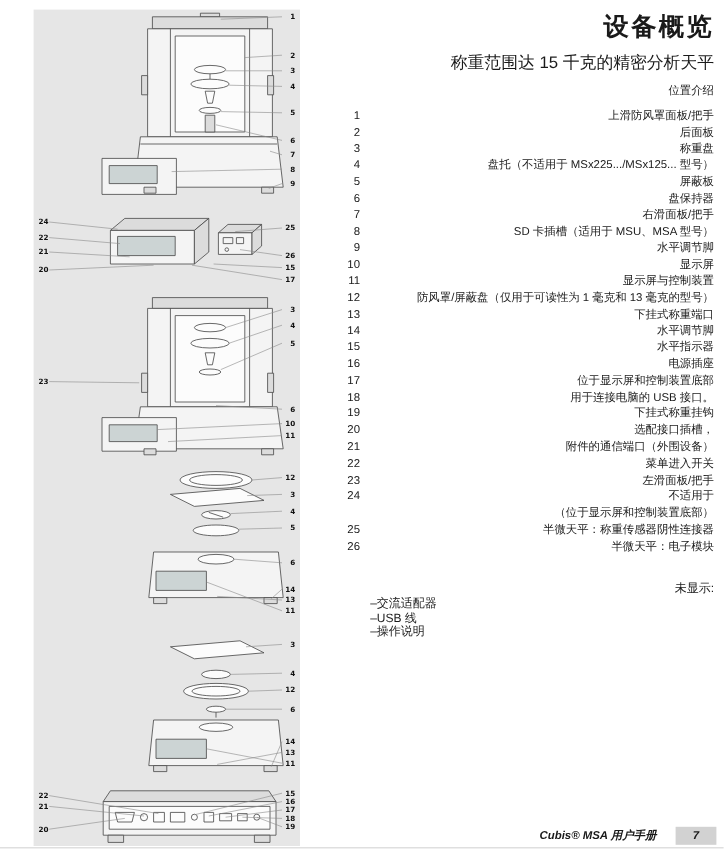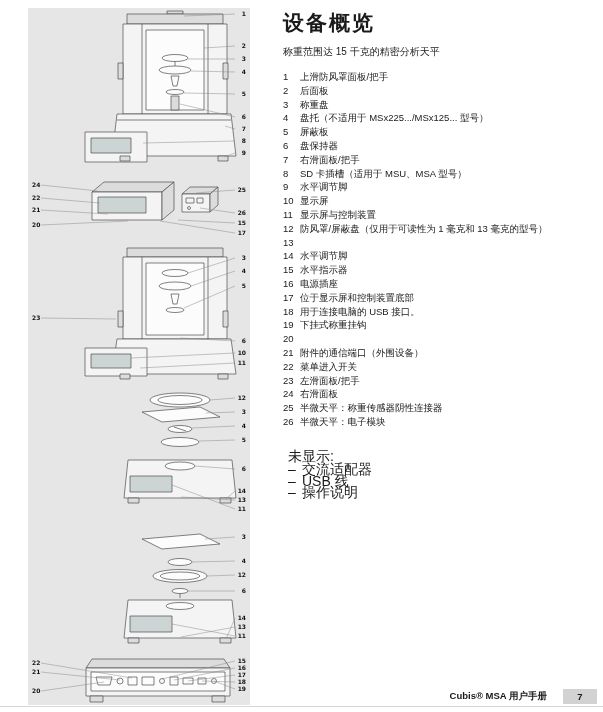--- a/index.html
+++ b/index.html
@@ -1,53 +1,53 @@
 <!DOCTYPE html>
 <html><head>
 <meta charset="utf-8">
 <style>
   * { margin:0; padding:0; box-sizing:border-box; }
   html,body { width:603px; height:712px; }
   body {
     position:relative; overflow:hidden; background:#ffffff;
     font-family:"Liberation Sans","DejaVu Sans",sans-serif; color:#1a1a1a;
   }
-  .page { position:absolute; inset:0; }
+  .page { position:absolute; inset:0;text-align:right; }
 
   
   .figure-panel {
     position:absolute; left:28px; top:8px; width:222px; height:697px;
     background:#e6e6e6;
   }
   svg .st { fill:none; stroke:#4c4c4c; stroke-width:.7; stroke-linejoin:round; }
   svg .fl { fill:#f4f4f4; stroke:#4c4c4c; stroke-width:.7; stroke-linejoin:round; }
   svg .fm { fill:#dcdcdc; stroke:#4c4c4c; stroke-width:.7; stroke-linejoin:round; }
   svg .fw { fill:#fcfcfc; stroke:#4c4c4c; stroke-width:.7; stroke-linejoin:round; }
   svg .fs { fill:#ccd4d4; stroke:#4c4c4c; stroke-width:.7; stroke-linejoin:round; }
   svg text.callout { font-family:"DejaVu Sans",sans-serif; font-size:6px; font-weight:bold; fill:#111; }
   svg line.leader { stroke:#8a8a8a; stroke-width:.5; }
 
   
   .content { position:absolute; left:283px; top:10px; width:312px; }
   .title { font-size:21px; font-weight:bold; letter-spacing:2px; line-height:26px; margin-bottom:10px; }
-  .subtitle { font-size:10px; line-height:12px; margin-bottom:12px; }
+  .subtitle { font-size:14px; line-height:12px; margin-bottom:12px; }
   .section-label { font-size:9.5px; line-height:12px; margin-bottom:8px; }
   .parts { font-size:9.5px; }
   .part-row { display:flex; line-height:13.8px; }
   .part-num { flex:none; width:17px; }
   .part-text { flex:1; }
-  .not-shown { margin-top:22px; margin-left:5px; font-size:14px; line-height:11.5px; }
+  .not-shown { margin-top:22px; margin-left:17px; font-size:10px; line-height:11.5px; }
   .not-shown-label-row { margin-bottom:2px; }
   .ns-row { display:flex; }
   .ns-dash { flex:none; width:14px; }
 
   
   .footer {
     position:absolute; right:6px; bottom:8px;
-    display:flex; align-items:center; font-size:9.5px; font-weight:bold;
+    display:flex; align-items:center; font-size:9.5px; font-weight:bold;font-style:italic;
   }
   .footer .product { margin-right:16px; }
   .pagenum-box {
     width:34px; height:15px; background:#d2d2d2;
     display:flex; align-items:center; justify-content:center; font-weight:bold;
   }
   .bottom-rule { position:absolute; left:0; right:0; bottom:5px; border-top:1px solid #d8d8d8; }
 </style>
 </head>
 <body>
@@ -250,20 +250,21 @@
         <line class="leader" x1="207" y1="674" x2="174" y2="673"></line>
         <text class="callout" x="218" y="676" text-anchor="end">18</text>
         <line class="leader" x1="207" y1="681" x2="186" y2="673"></line>
         <text class="callout" x="218" y="683" text-anchor="end">19</text>
       </svg>
   </div>
 
   <div class="content">
     <h1 class="title">设备概览</h1>
     <p class="subtitle">称重范围达 15 千克的精密分析天平</p>
+    <p class="section-label">位置介绍</p>
 
     <div class="parts" id="parts-list">
         <div class="part-row">
           <span class="part-num">1</span>
           <span class="part-text">
             <div>上滑防风罩面板/把手</div>
           </span>
         </div>
         <div class="part-row">
           <span class="part-num">2</span>
@@ -327,20 +328,21 @@
         </div>
         <div class="part-row">
           <span class="part-num">12</span>
           <span class="part-text">
             <div>防风罩/屏蔽盘（仅用于可读性为 1 毫克和 13 毫克的型号）</div>
           </span>
         </div>
         <div class="part-row">
           <span class="part-num">13</span>
           <span class="part-text">
+            <div>下挂式称重端口</div>
           </span>
         </div>
         <div class="part-row">
           <span class="part-num">14</span>
           <span class="part-text">
             <div>水平调节脚</div>
           </span>
         </div>
         <div class="part-row">
           <span class="part-num">15</span>
@@ -368,20 +370,21 @@
         </div>
         <div class="part-row">
           <span class="part-num">19</span>
           <span class="part-text">
             <div>下挂式称重挂钩</div>
           </span>
         </div>
         <div class="part-row">
           <span class="part-num">20</span>
           <span class="part-text">
+            <div>选配接口插槽，</div>
           </span>
         </div>
         <div class="part-row">
           <span class="part-num">21</span>
           <span class="part-text">
             <div>附件的通信端口（外围设备）</div>
           </span>
         </div>
         <div class="part-row">
           <span class="part-num">22</span>
@@ -391,21 +394,22 @@
         </div>
         <div class="part-row">
           <span class="part-num">23</span>
           <span class="part-text">
             <div>左滑面板/把手</div>
           </span>
         </div>
         <div class="part-row">
           <span class="part-num">24</span>
           <span class="part-text">
-            <div>右滑面板</div>
+            <div>不适用于</div>
+            <div>（位于显示屏和控制装置底部）</div>
           </span>
         </div>
         <div class="part-row">
           <span class="part-num">25</span>
           <span class="part-text">
             <div>半微天平：称重传感器阴性连接器</div>
           </span>
         </div>
         <div class="part-row">
           <span class="part-num">26</span>

